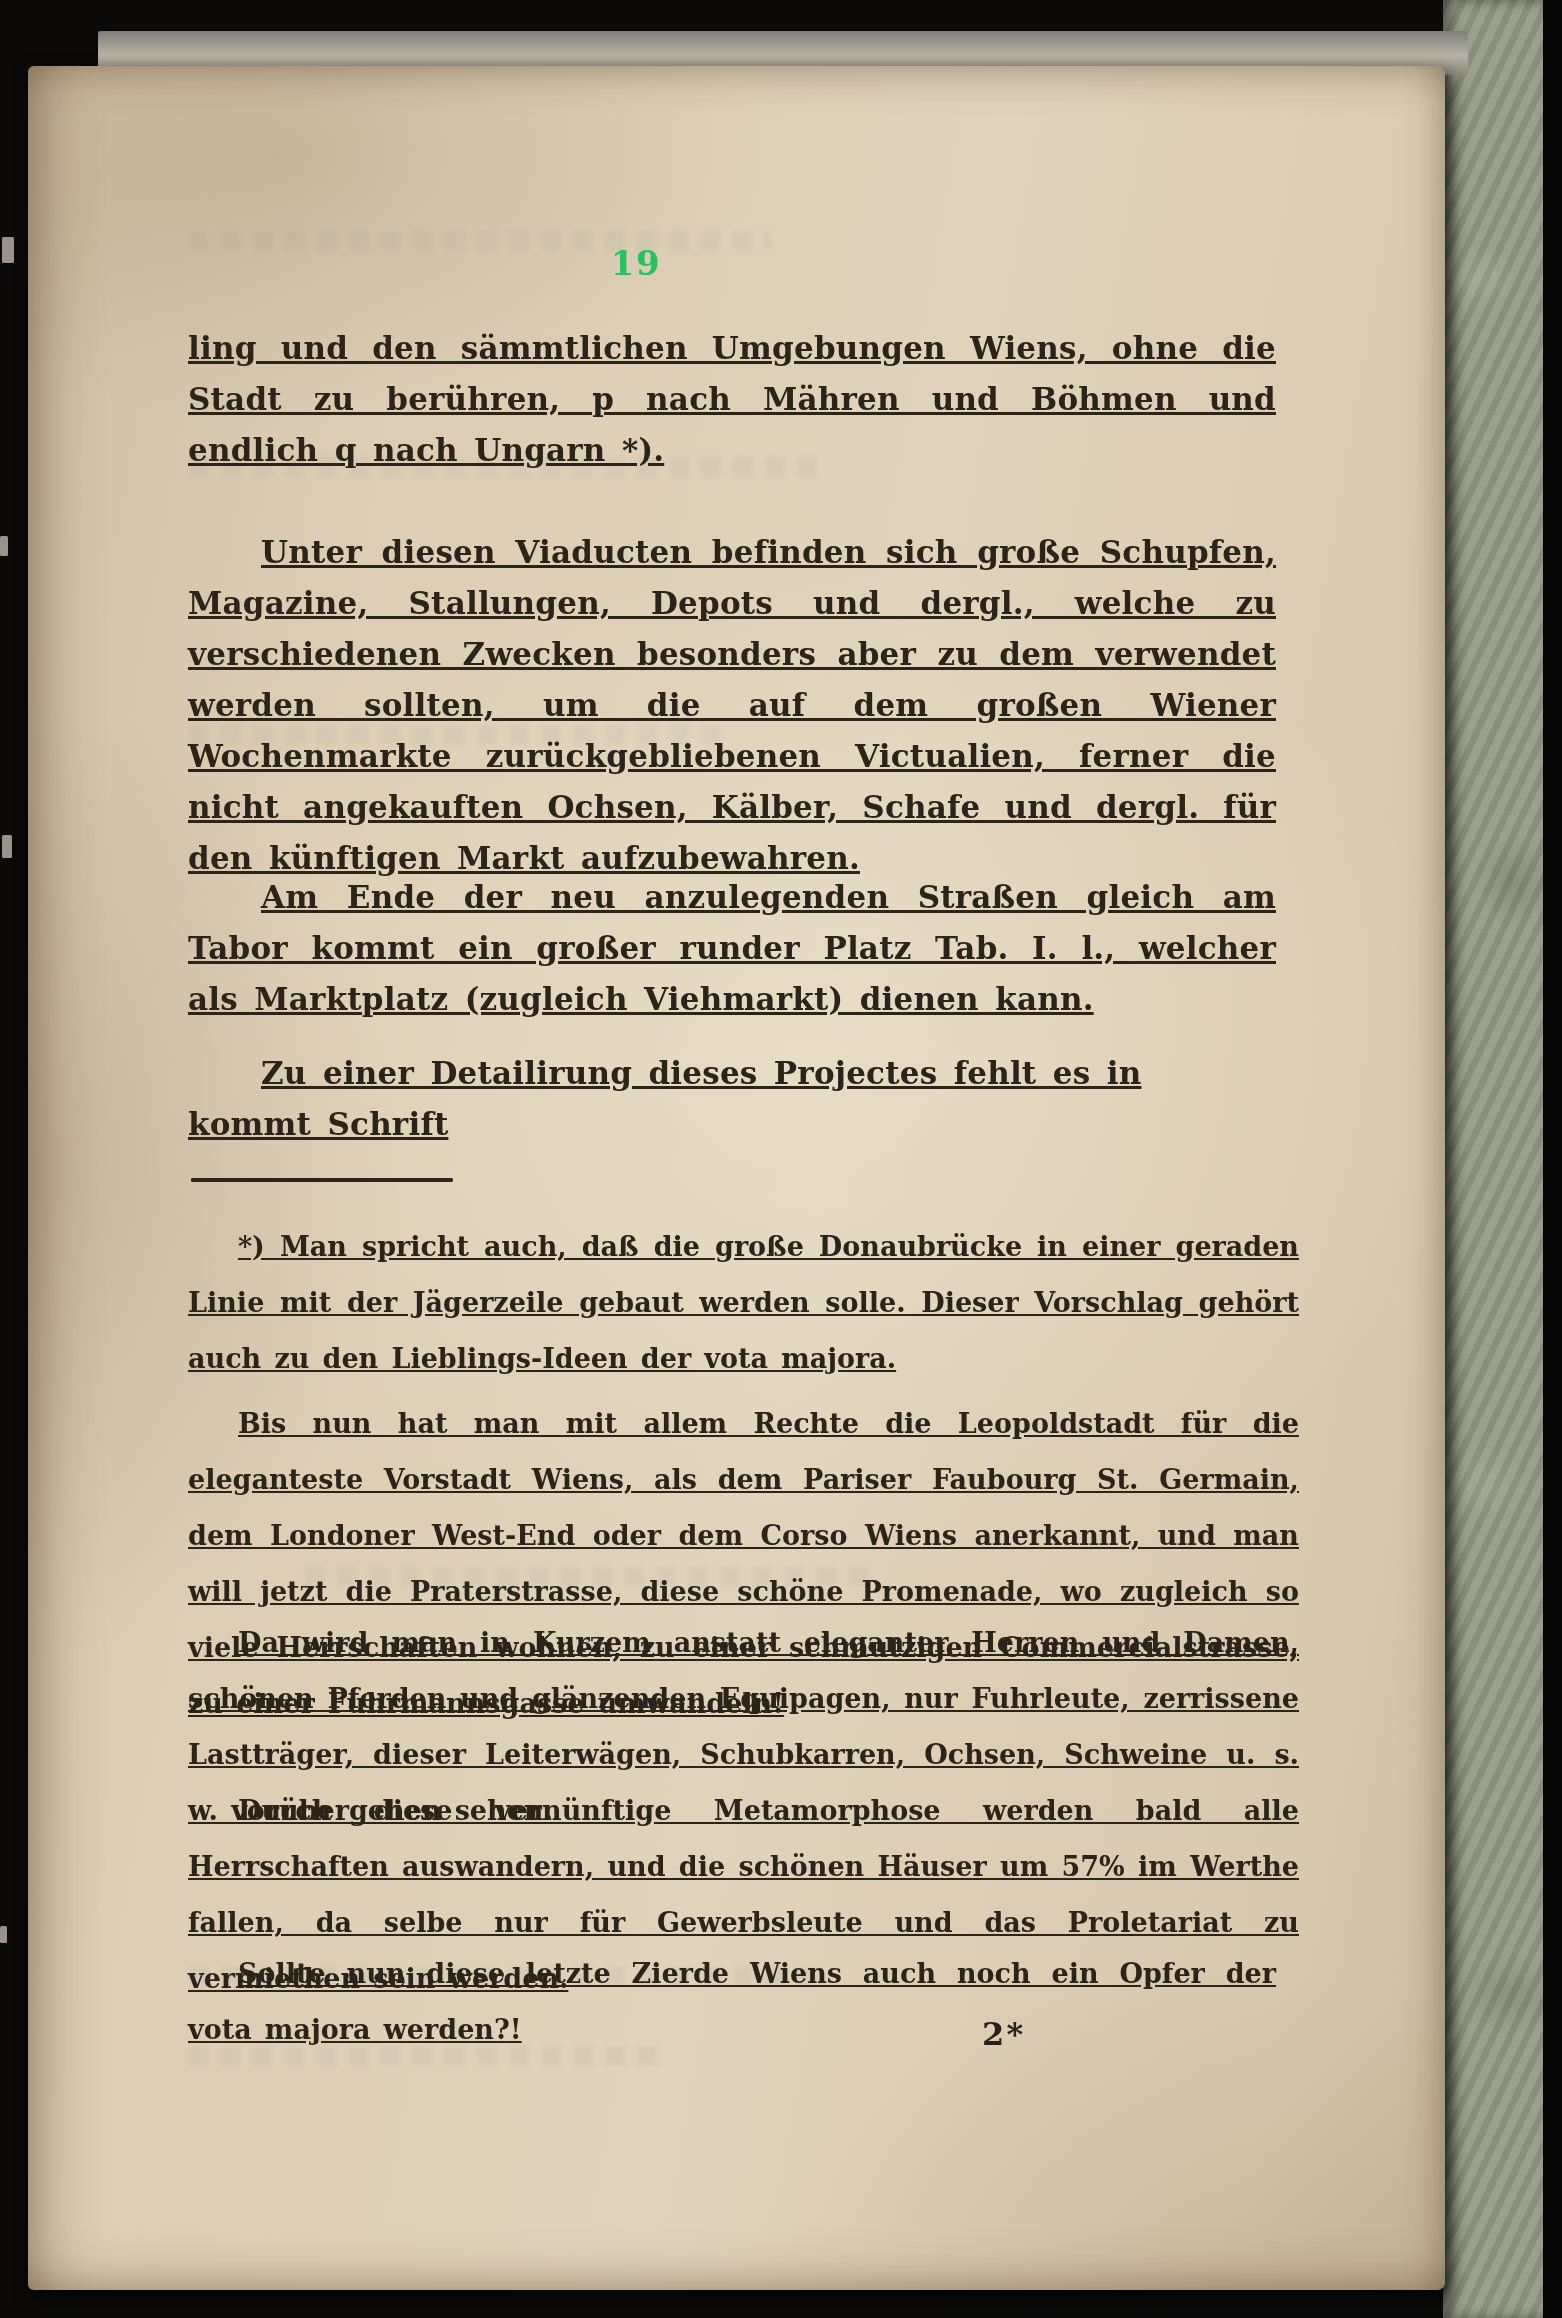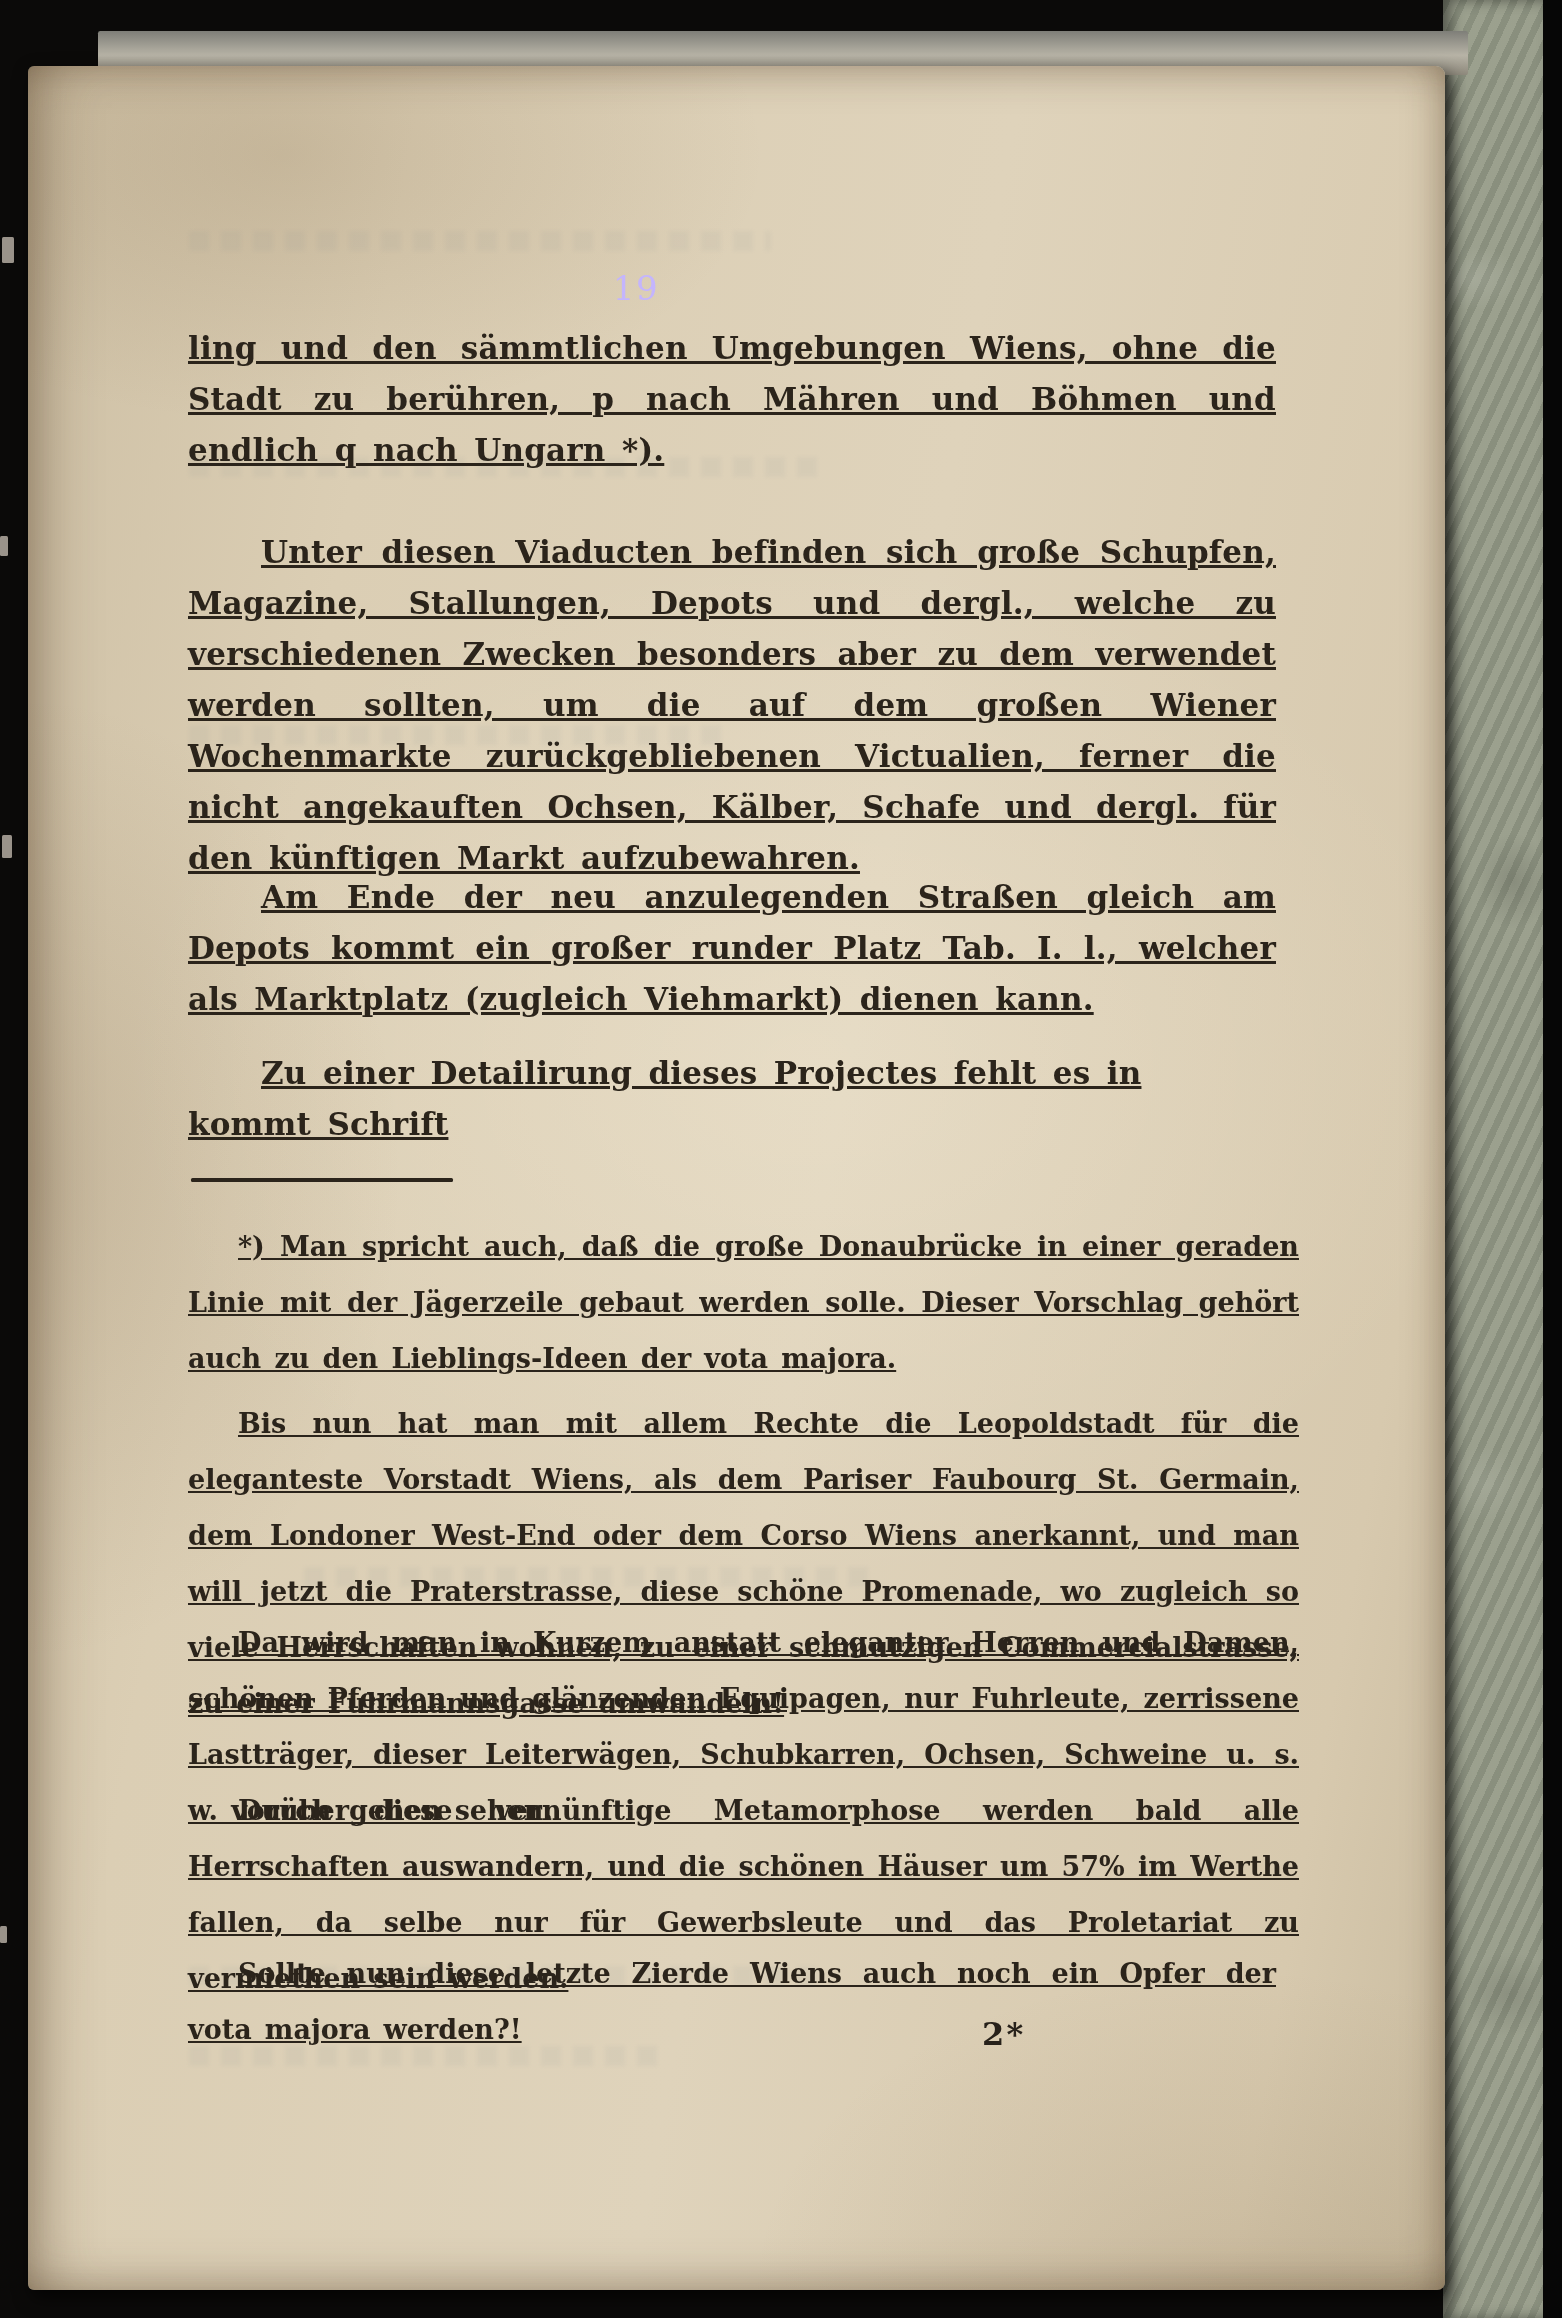--- a/index.html
+++ b/index.html
@@ -76,26 +76,26 @@
   .thread {
     position: absolute;
     background: #9a938a;
     border-radius: 1.5px;
   }
 
   
   .page-number {
     position: absolute;
     left: 0; right: 291px;
-    top: 268px;
+    top: 243px;
     text-align: center;
     font-size: 34px;
-    font-weight: 400;
+    font-weight: 700;
     letter-spacing: 1.5px;
-    color: #c4b5fd;
+    color: #22c55e;
   }
 
   .para {
     position: absolute;
     left: 188px;
     width: 1088px;
     color: #2b241b;
     text-align: justify;
     text-decoration: underline;
   }
@@ -154,21 +154,21 @@
   <div class="ghost" style="left:276px; top:1501px; width:567px;"></div>
   <div class="ghost" style="left:161px; top:1900px; width:628px;"></div>
   <div class="ghost" style="left:161px; top:1980px; width:475px;"></div>
 
 </div>
 
 <div class="page-number">19</div>
 
 <div class="para body-text" style="top:323px;">ling und den sämmtlichen Umgebungen Wiens, ohne die Stadt zu berühren, p nach Mähren und Böhmen und endlich q nach Ungarn *).</div>
 <div class="para body-text indent-main" style="top:527px;">Unter diesen Viaducten befinden sich große Schupfen, Magazine, Stallungen, Depots und dergl., welche zu verschiedenen Zwecken besonders aber zu dem verwendet werden sollten, um die auf dem großen Wiener Wochenmarkte zurückgebliebenen Victualien, ferner die nicht angekauften Ochsen, Kälber, Schafe und dergl. für den künftigen Markt aufzubewahren.</div>
-<div class="para body-text indent-main" style="top:872px;">Am Ende der neu anzulegenden Straßen gleich am Depots kommt ein großer runder Platz Tab. I. l., welcher als Marktplatz (zugleich Viehmarkt) dienen kann.</div>
+<div class="para body-text indent-main" style="top:872px;">Am Ende der neu anzulegenden Straßen gleich am Tabor kommt ein großer runder Platz Tab. I. l., welcher als Marktplatz (zugleich Viehmarkt) dienen kann.</div>
 <div class="para body-text indent-main" style="top:1048px; text-align:left;">Zu einer Detailirung dieses Projectes fehlt es in kommt Schrift</div>
 
 <div class="footnote-rule"></div>
 
 <div class="para foot-text indent-foot" style="top:1219px;">*) Man spricht auch, daß die große Donaubrücke in einer geraden Linie mit der Jägerzeile gebaut werden solle. Dieser Vorschlag gehört auch zu den Lieblings-Ideen der vota majora.</div>
 <div class="para foot-text indent-foot" style="top:1396px;">Bis nun hat man mit allem Rechte die Leopoldstadt für die eleganteste Vorstadt Wiens, als dem Pariser Faubourg St. Germain, dem Londoner West-End oder dem Corso Wiens anerkannt, und man will jetzt die Praterstrasse, diese schöne Promenade, wo zugleich so viele Herrschaften wohnen, zu einer schmutzigen Commercialstrasse, zu einer Fuhrmannsgasse umwandeln!</div>
 <div class="para foot-text indent-foot" style="top:1615px;">Da wird man in Kurzem anstatt eleganter Herren und Damen, schönen Pferden und glänzenden Equipagen, nur Fuhrleute, zerrissene Lastträger, dieser Leiterwägen, Schubkarren, Ochsen, Schweine u. s. w. vorübergehen sehen.</div>
 <div class="para foot-text indent-foot" style="top:1783px;">Durch diese vernünftige Metamorphose werden bald alle Herrschaften auswandern, und die schönen Häuser um 57% im Werthe fallen, da selbe nur für Gewerbsleute und das Proletariat zu vermiethen sein werden.</div>
 <div class="para foot-text indent-foot" style="top:1946px; width:1088px;">Sollte nun diese letzte Zierde Wiens auch noch ein Opfer der vota majora werden?!</div>
 

